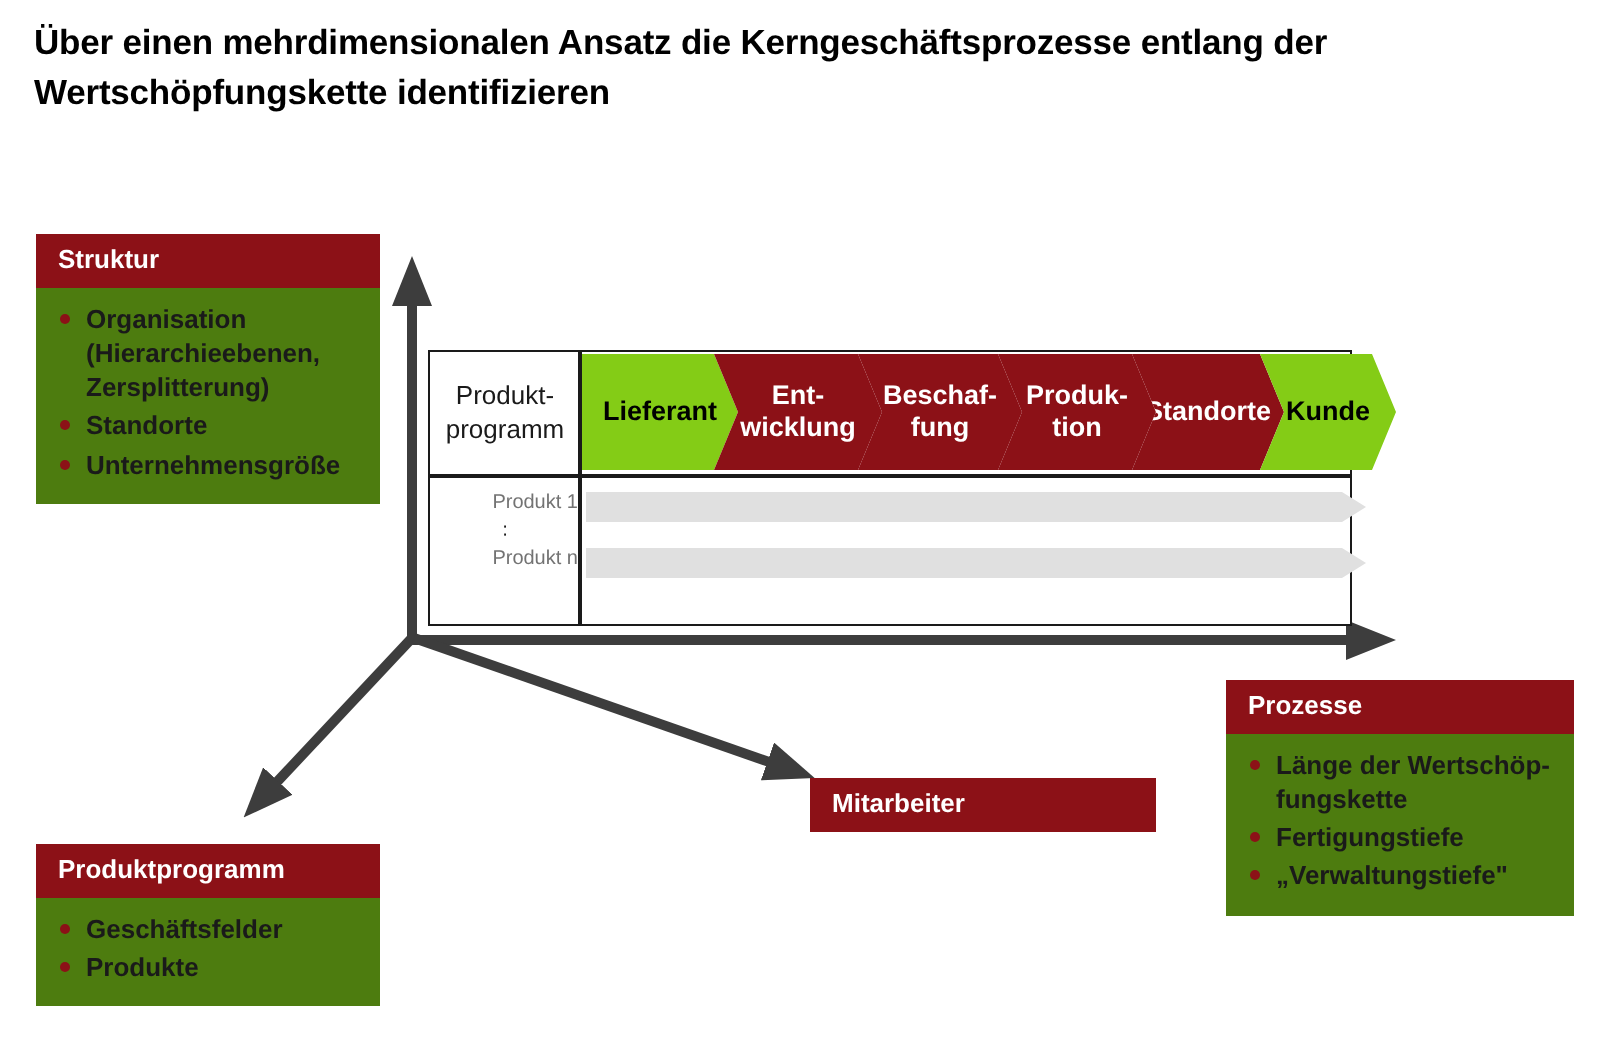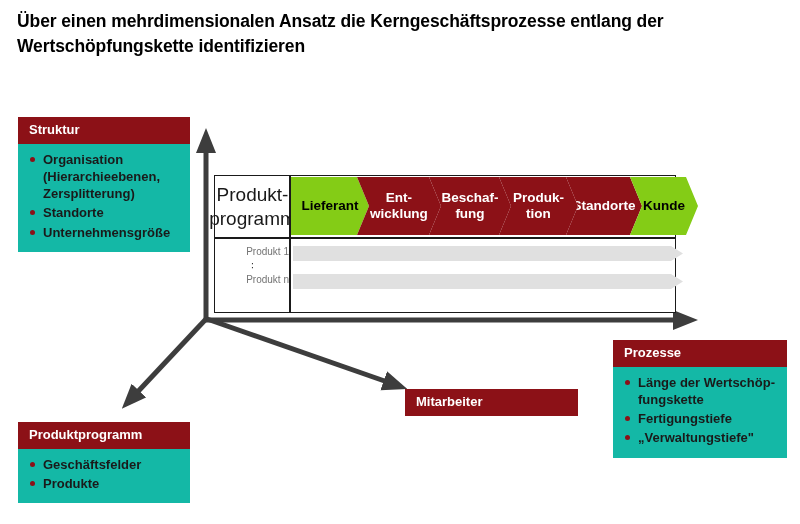--- a/index.html
+++ b/index.html
@@ -25,21 +25,21 @@
     font-size: 17.5px;
     font-weight: bold;
     line-height: 1.42;
     letter-spacing: -0.1px;
     color: #000000;
   }
 
   
   .info-box {
     position: absolute;
-    background: #14b8a6;
+    background: #4d7c0f;
     box-sizing: border-box;
   }
   .info-box-header {
     background: #8c1117;
     color: #ffffff;
     font-size: 13px;
     font-weight: bold;
     padding: 5px 11px 6px 11px;
     line-height: 1.2;
   }
@@ -104,21 +104,21 @@
     left: 0; top: 62px;
     width: 462px; height: 1.6px;
     background: #1a1a1a;
   }
   #matrix-label {
     position: absolute;
     left: 2px; top: 2px;
     width: 73px; height: 60px;
     display: flex; align-items: center; justify-content: center;
     text-align: center;
-    font-size: 19px;
+    font-size: 13px;
     line-height: 1.28;
     color: #1a1a1a;
     border-radius: 15px;
   }
   .row-label {
     position: absolute;
     left: 2px;
     width: 73px;
     text-align: right;
     font-size: 10px;

